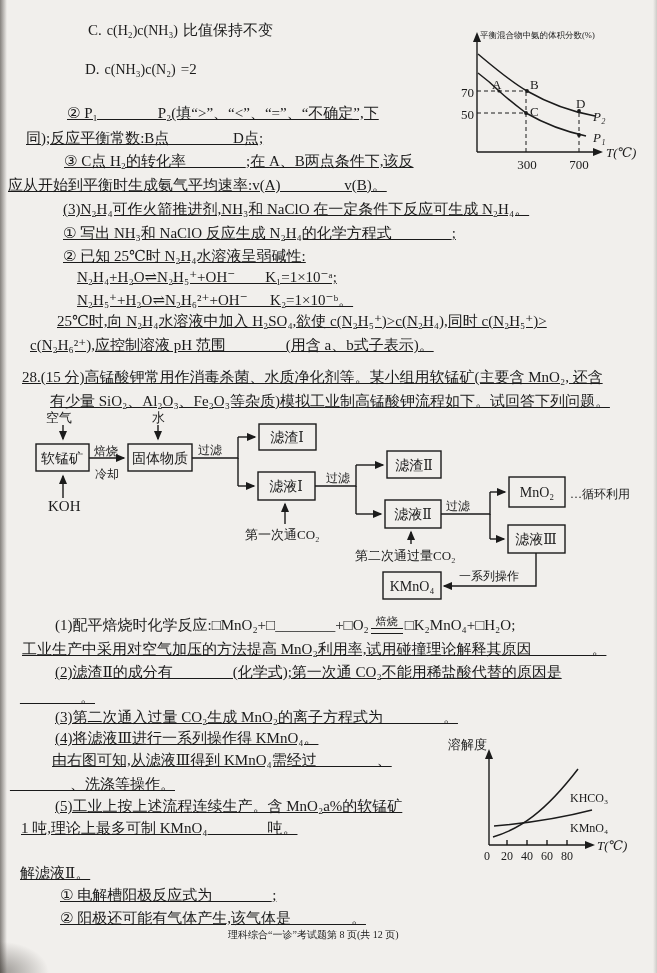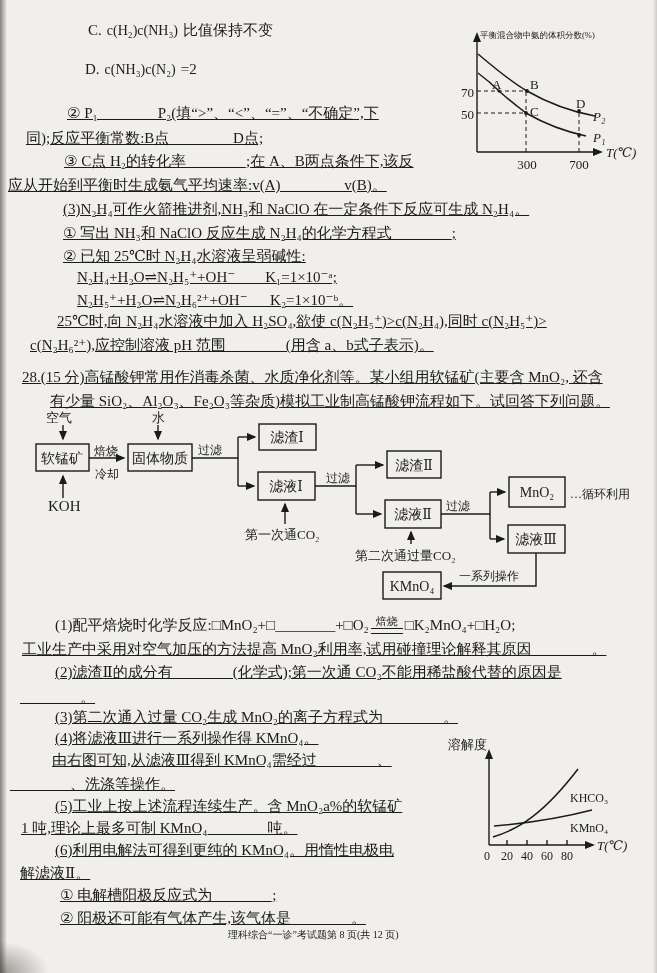--- a/index.html
+++ b/index.html
@@ -186,21 +186,20 @@
   </div>
   <div class="ln" style="left:22px;top:640px;">工业生产中采用对空气加压的方法提高 MnO₂利用率,试用碰撞理论解释其原因________。</div>
   <div class="ln" style="left:55px;top:663px;">(2)滤渣Ⅱ的成分有________(化学式);第一次通 CO₂不能用稀盐酸代替的原因是</div>
   <div class="ln" style="left:20px;top:688px;">________。</div>
   <div class="ln" style="left:55px;top:708px;">(3)第二次通入过量 CO₂生成 MnO₂的离子方程式为________。</div>
   <div class="ln" style="left:55px;top:729px;">(4)将滤液Ⅲ进行一系列操作得 KMnO₄。</div>
   <div class="ln" style="left:40px;top:751px;margin-left:12px;">由右图可知,从滤液Ⅲ得到 KMnO₄需经过________、</div>
   <div class="ln" style="left:10px;top:775px;">________、洗涤等操作。</div>
   <div class="ln" style="left:55px;top:797px;">(5)工业上按上述流程连续生产。含 MnO₂a%的软锰矿</div>
   <div class="ln" style="left:21px;top:819px;">1 吨,理论上最多可制 KMnO₄________吨。</div>
-  <div class="ln" style="left:55px;top:841px;">(6)利用电解法可得到更纯的 KMnO₄。用惰性电极电</div>
   <div class="ln" style="left:20px;top:864px;text-align:right;">解滤液Ⅱ。</div>
   <div class="ln" style="left:60px;top:886px;">① 电解槽阳极反应式为________;</div>
   <div class="ln" style="left:60px;top:909px;">② 阳极还可能有气体产生,该气体是________。</div>
 
   <svg style="position:absolute;left:440px;top:722px;" width="217" height="150" viewBox="0 0 217 150">
     <text x="8" y="27" font-size="13">溶解度</text>
     <g stroke="#1b1b1b" stroke-width="1.4" fill="#1b1b1b">
       <line x1="49" y1="123" x2="49" y2="34"></line>
       <polygon points="49,27 45,37 53,37" stroke="none"></polygon>
       <line x1="49" y1="123" x2="148" y2="123"></line>

